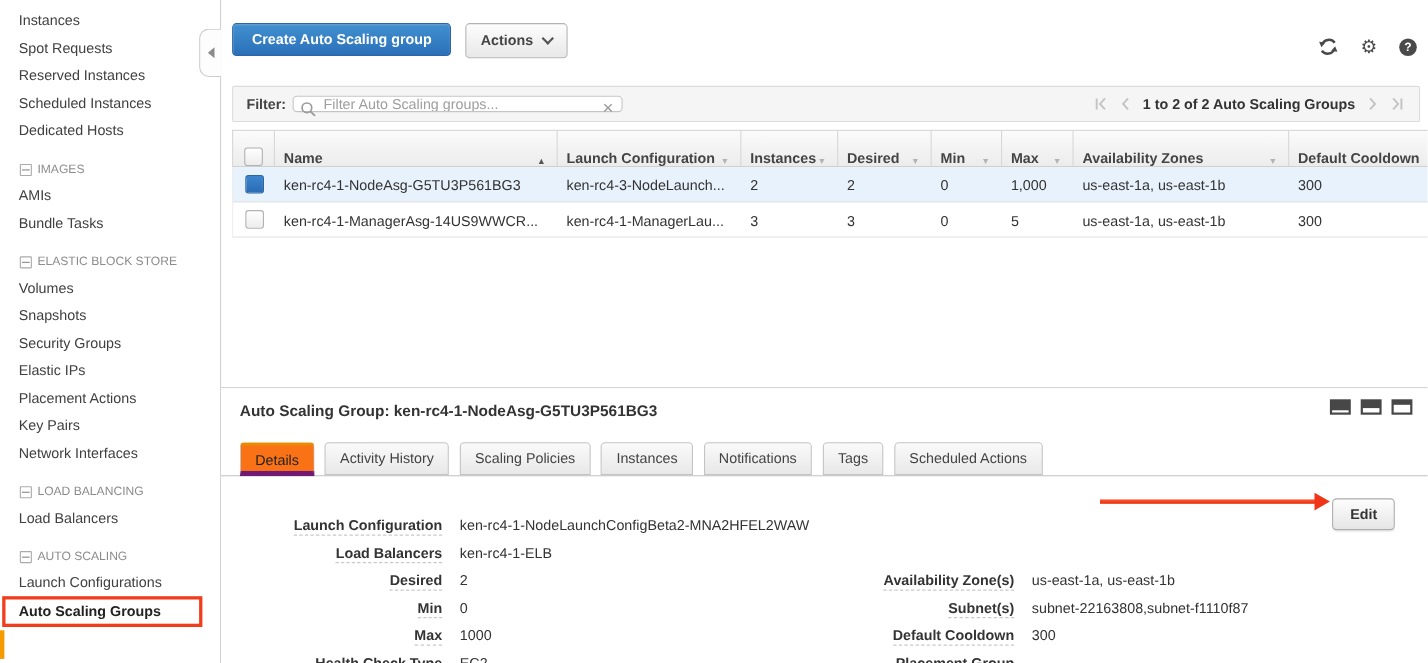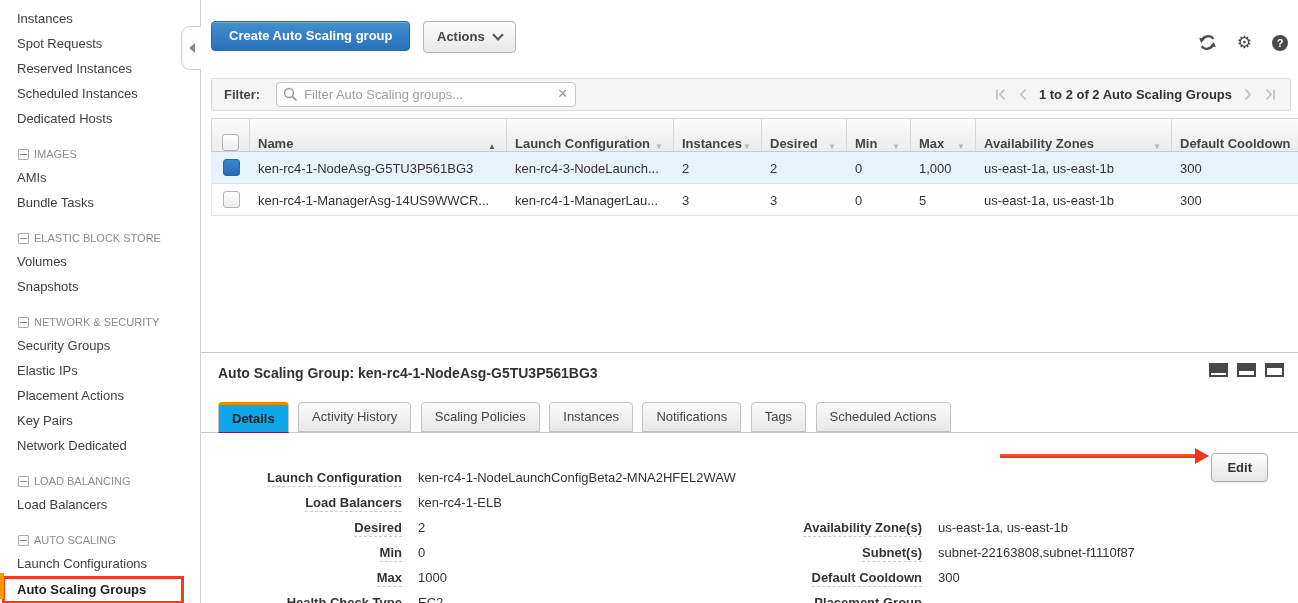--- a/index.html
+++ b/index.html
@@ -44,21 +44,21 @@
   .top-icons{position:absolute;right:10px;top:34px;display:flex;align-items:center;gap:20px;}
   .top-icons .ic{cursor:pointer;display:flex;align-items:center;justify-content:center;}
   .gear{font-size:17px;color:#4a4a4a;line-height:1;}
   .help-circ{width:16px;height:16px;border-radius:50%;background:#4a4a4a;color:#fff;font-size:11px;
              font-weight:bold;display:flex;align-items:center;justify-content:center;}
 
   
   .filter-bar{position:absolute;left:10px;right:7px;top:78px;height:33px;background:#f5f5f5;
               border:1px solid #dcdcdc;border-radius:2px;display:flex;align-items:center;box-sizing:border-box;}
   .filter-label{font-weight:bold;font-size:13px;color:#444;margin-left:12px;}
-  .search-box{position:relative;width:300px;height:25px;margin-left:16px;}
+  .search-box{position:relative;width:300px;height:15px;margin-left:6px;}
   .search-box input{position:absolute;left:0;top:0;width:100%;height:100%;box-sizing:border-box;
                     border:1px solid #c5c5c5;border-radius:4px;padding:0 26px 0 27px;font-size:13px;
                     color:#555;font-family:"Liberation Sans",sans-serif;outline:none;}
   .search-box input::placeholder{color:#9e9e9e;}
   .search-svg{position:absolute;left:7px;top:5px;}
   .clear-x{position:absolute;right:8px;top:4px;font-size:13px;color:#9a9a9a;cursor:pointer;}
   .spacer{flex:1;}
   .pagination{display:flex;align-items:center;gap:11px;margin-right:14px;}
   .pg-txt{font-weight:bold;font-size:13px;color:#333;white-space:nowrap;}
   .pg-btn{cursor:default;display:flex;align-items:center;}
@@ -101,22 +101,22 @@
   .pane-ic i{position:absolute;left:2px;right:2px;bottom:2px;background:#fff;display:block;}
   .pane-ic.s1 i{height:2px;}
   .pane-ic.s2 i{height:4px;}
   .pane-ic.s3 i{height:7px;}
 
   .tabs{position:absolute;left:0;right:0;top:49px;height:30px;border-bottom:1px solid #c6c6c6;padding-left:17px;
         box-sizing:content-box;}
   .tab{display:inline-block;height:30px;line-height:28px;padding:0 13px;margin-right:5px;box-sizing:border-box;
        border:1px solid #c3c3c3;border-radius:4px 4px 0 0;background:linear-gradient(#fafafa,#e8e8e8);
        font-size:13px;color:#444;cursor:pointer;vertical-align:bottom;white-space:nowrap;}
-  .tab.active{background:#0ea5e9;border-top:3px solid #e88c01;border-bottom:1px solid #701a75;height:31px;
-              margin-bottom:-1px;font-weight:bold;color:#222;position:relative;}
+  .tab.active{background:#f97316;border-top:3px solid #e88c01;border-bottom:5px solid #701a75;height:31px;
+              margin-bottom:-1px;font-weight:normal;color:#222;position:relative;}
 
   .btn-edit{position:absolute;right:30px;top:100px;height:29px;padding:0 15px;border-radius:4px;
             background:linear-gradient(#fdfdfd,#e6e6e6);border:1px solid #ababab;color:#333;
             font-weight:bold;font-size:13px;line-height:27px;cursor:pointer;
             box-shadow:0 1px 1px rgba(0,0,0,.08);}
   .annot-arrow{position:absolute;left:799px;top:95px;width:209px;height:16px;}
   .annot-arrow .line{position:absolute;left:0;top:6px;width:196px;height:4px;
                      background:linear-gradient(#ff5a35,#e82d0c);}
   .annot-arrow .head{position:absolute;right:0;top:0;width:0;height:0;
                      border-top:8px solid transparent;border-bottom:8px solid transparent;
@@ -145,29 +145,25 @@
         <span>IMAGES</span>
       </div>
     <div class="side-item">AMIs</div>
     <div class="side-item">Bundle Tasks</div>
     <div class="side-section">
         <span class="box"></span>
         <span>ELASTIC BLOCK STORE</span>
       </div>
     <div class="side-item">Volumes</div>
     <div class="side-item">Snapshots</div>
-    <div class="side-section">
-        <span class="box"></span>
-        <span>NETWORK &amp; SECURITY</span>
-      </div>
     <div class="side-item">Security Groups</div>
     <div class="side-item">Elastic IPs</div>
     <div class="side-item">Placement Actions</div>
     <div class="side-item">Key Pairs</div>
-    <div class="side-item">Network Dedicated</div>
+    <div class="side-item">Network Interfaces</div>
     <div class="side-section">
         <span class="box"></span>
         <span>LOAD BALANCING</span>
       </div>
     <div class="side-item">Load Balancers</div>
     <div class="side-section">
         <span class="box"></span>
         <span>AUTO SCALING</span>
       </div>
     <div class="side-item">Launch Configurations</div>

